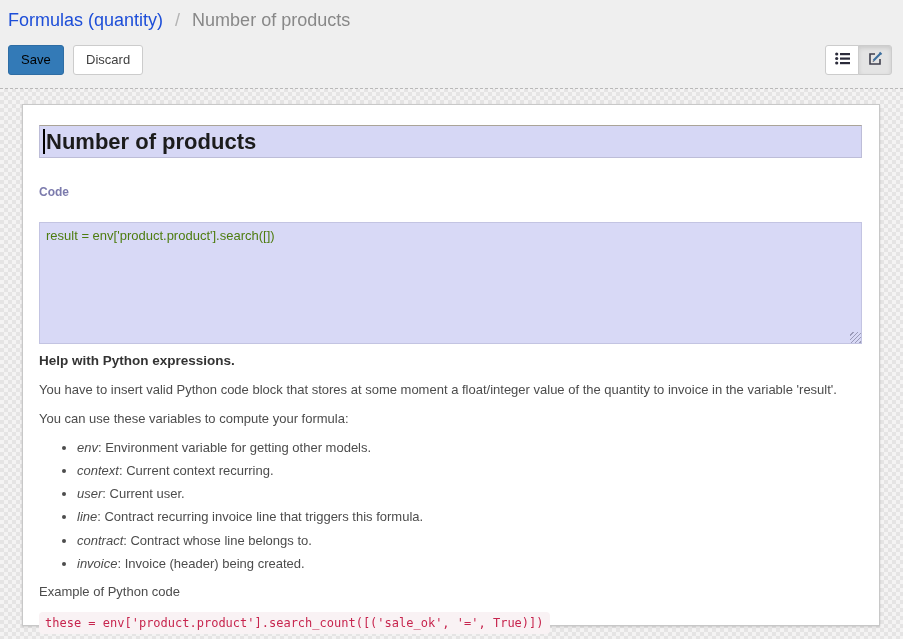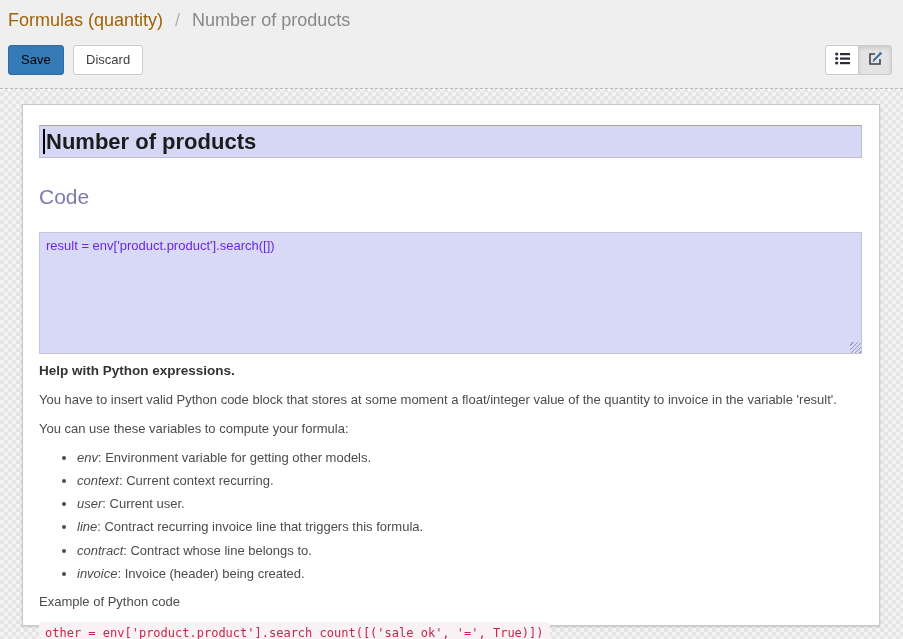--- a/index.html
+++ b/index.html
@@ -15,21 +15,21 @@
   }
 
   
   .controlpanel {
     background: #efefef;
     padding: 8px 10px 10px 8px;
     border-bottom: 1px dashed #b9b9b9;
     height: 89px;
   }
   .breadcrumb { font-size: 18px; line-height: 24px; white-space: nowrap; }
-  .breadcrumb a { color: #a16207; text-decoration: none; cursor: pointer; }
+  .breadcrumb a { color: #1d4ed8; text-decoration: none; cursor: pointer; }
   .breadcrumb .sep { color: #b3b3b3; margin: 0 7px; }
   .breadcrumb .current { color: #888; }
 
   .cp-row { margin-top: 13px; display: flex; justify-content: space-between; align-items: flex-start; }
   .btn {
     font-family: "Liberation Sans", sans-serif;
     font-size: 13px;
     padding: 6px 12px;
     border-radius: 3px;
     border: 1px solid #ccc;
@@ -77,35 +77,35 @@
     padding: 2px 4px 2px 6px;
     outline: none;
   }
   .title-wrap .caret {
     position: absolute; left: 4px; top: 4px;
     width: 2px; height: 25px; background: #000;
   }
 
   .section-heading {
     margin-top: 27px;
-    font-size: 21px;
-    font-weight: normal;
+    font-size: 12px;
+    font-weight: bold;
     color: #7c7bad;
   }
 
   .ta-wrap { position: relative; margin-top: 23px; }
   .code-textarea {
     display: block;
     width: 100%;
     height: 122px;
     background: #d8d9f6;
     border: 1px solid #c3c4e2;
     font-family: "Liberation Sans", sans-serif;
     font-size: 13px;
-    color: #6d28d9;
+    color: #4d7c0f;
     padding: 5px 6px;
     resize: none;
     outline: none;
   }
   .resize-handle {
     position: absolute; right: 1px; bottom: 1px;
     width: 11px; height: 11px;
     background: repeating-linear-gradient(135deg, transparent 0 2px, #9a9ab8 2px 3px);
     cursor: nwse-resize;
   }
@@ -189,15 +189,15 @@
     <p>You can use these variables to compute your formula:</p>
     <ul>
       <li><i>env</i><span>: Environment variable for getting other models.</span></li>
       <li><i>context</i><span>: Current context recurring.</span></li>
       <li><i>user</i><span>: Current user.</span></li>
       <li><i>line</i><span>: Contract recurring invoice line that triggers this formula.</span></li>
       <li><i>contract</i><span>: Contract whose line belongs to.</span></li>
       <li><i>invoice</i><span>: Invoice (header) being created.</span></li>
     </ul>
     <p class="example-label">Example of Python code</p>
-    <code class="example-code">other = env['product.product'].search_count([('sale_ok', '=', True)])</code>
+    <code class="example-code">these = env['product.product'].search_count([('sale_ok', '=', True)])</code>
   </div>
 </div>
 
 </body></html>

